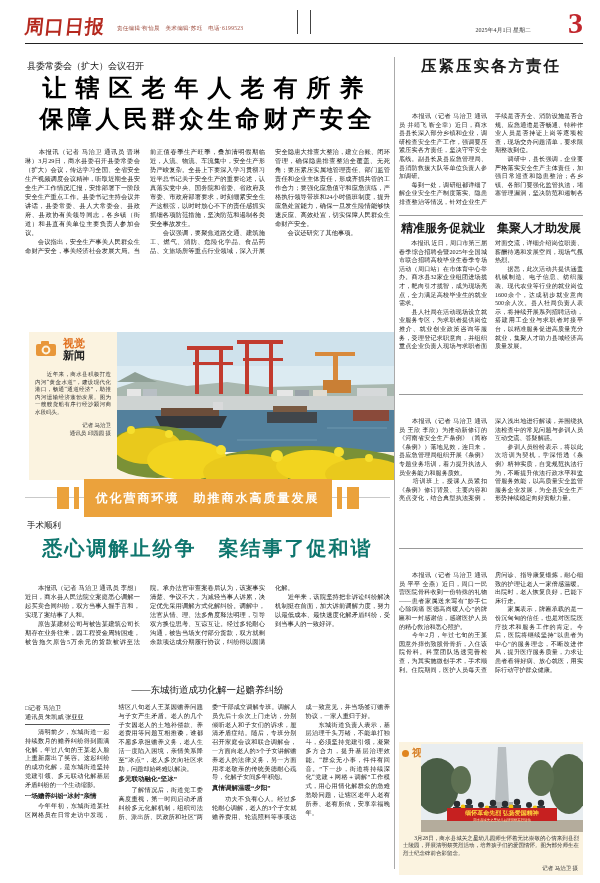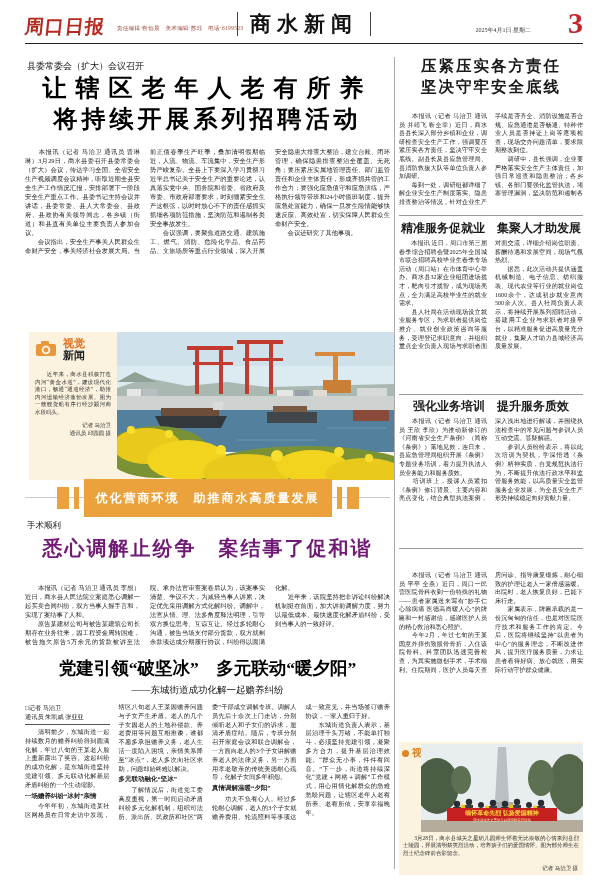--- a/index.html
+++ b/index.html
@@ -44,21 +44,21 @@
   .bannerbar{position:absolute;left:0;top:430px;width:365px;height:26px;}
   .bannerbar .rule{position:absolute;left:0;right:0;top:12px;border-top:.5px solid #c9c9c9;}
   .banner-row{position:absolute;left:0;top:0;width:365px;height:26px;display:flex;justify-content:center;align-items:center;gap:5px;}
   .bn-sq{width:12px;height:22px;background:#eba23c;}
   .bn-bar{width:5px;height:22px;background:#eba23c;}
   .bn-center{height:22px;line-height:22px;background:#eba23c;color:#fff;font-weight:bold;
              font-size:12px;padding:8px 12px;letter-spacing:2px;}
   
   .court-kicker{position:absolute;left:2px;top:465px;font-size:8.5px;color:#111;}
   .court-h{position:absolute;left:0;top:480px;width:365px;text-align:center;font-size:20px;
-           font-weight:bold;letter-spacing:2px;color:#701a75;}
+           font-weight:bold;letter-spacing:2px;color:#0f766e;}
   .court-body{position:absolute;left:0;top:528px;width:365px;height:68px;column-count:3;column-gap:10px;}
   
   .party-h{position:absolute;left:0;top:601px;width:365px;text-align:center;font-size:17.5px;
            font-weight:bold;color:#000;}
   .party-sub{position:absolute;left:0;top:629px;width:365px;text-align:center;font-size:9.5px;color:#111;}
   .party-body{position:absolute;left:0;top:648px;width:365px;height:172px;column-count:4;column-gap:9px;
               font-size:6.2px;line-height:8.8px;text-align:justify;color:#222;}
   .party-byline{border-bottom:.5px solid #555;padding-bottom:3px;margin-bottom:3px;font-size:6.2px;line-height:9px;}
   .party-p{white-space:pre-line;}
   .party-sh{font-weight:bold;margin:2px 0;font-size:6.5px;}
@@ -90,34 +90,33 @@
 </head>
 <body>
 
 <div class="page">
 
   <div class="hdr">
     <div class="masthead">周口日报</div>
     <div class="editors">责任编辑·靳怡晨　美术编辑·苏珏　电话·6199523</div>
     <div class="section-wrap">
       <span class="vbar"></span>
-      <span class="section-title">商水新闻</span>
       <span class="vbar"></span>
     </div>
     <div class="dateline">2025年4月1日 星期二</div>
     <div class="pagenum">3</div>
   </div>
   <div class="hdr-rule"></div>
   <div class="vdivider"></div>
 
   <div class="leftcol">
 
     <div class="lead-kicker">县委常委会（扩大）会议召开</div>
     <div class="lead-h1">让辖区老年人老有所养</div>
-    <div class="lead-h2">将持续开展系列招聘活动</div>
+    <div class="lead-h2">保障人民群众生命财产安全</div>
     <div class="lead-body small-body">　　本报讯（记者 马治卫 通讯员 晋琳琳）3月29日，商水县委召开县委常委会（扩大）会议，传达学习全国、全省安全生产视频调度会议精神，听取近期全县安全生产工作情况汇报，安排部署下一阶段安全生产重点工作。县委书记主持会议并讲话，县委常委、县人大常委会、县政府、县政协有关领导同志，各乡镇（街道）和县直有关单位主要负责人参加会议。
 　　会议指出，安全生产事关人民群众生命财产安全，事关经济社会发展大局。当前正值春季生产旺季，叠加清明假期临近，人流、物流、车流集中，安全生产形势严峻复杂。全县上下要深入学习贯彻习近平总书记关于安全生产的重要论述，认真落实党中央、国务院和省委、省政府及市委、市政府部署要求，时刻绷紧安全生产这根弦，以时时放心不下的责任感抓实抓细各项防范措施，坚决防范和遏制各类安全事故发生。
 　　会议强调，要聚焦道路交通、建筑施工、燃气、消防、危险化学品、食品药品、文旅场所等重点行业领域，深入开展安全隐患大排查大整治，建立台账、闭环管理，确保隐患排查整治全覆盖、无死角；要压紧压实属地管理责任、部门监管责任和企业主体责任，形成齐抓共管的工作合力；要强化应急值守和应急演练，严格执行领导带班和24小时值班制度，提升应急处置能力，确保一旦发生险情能够快速反应、高效处置，切实保障人民群众生命财产安全。
 　　会议还研究了其他事项。</div>
 
     <div class="visual">
       <div class="vn-pane">
         <div class="vn-badge">
           <svg width="24" height="18" viewBox="0 0 24 18">
             <rect x="1" y="4" width="20" height="12" rx="2" fill="#e8973a"></rect>
@@ -213,54 +212,51 @@
         <span class="bn-sq"></span>
       </div>
     </div>
 
     <div class="court-kicker">手术顺利</div>
     <div class="court-h">悉心调解止纷争　案结事了促和谐</div>
     <div class="court-body small-body">　　本报讯（记者 马治卫 通讯员 李想）近日，商水县人民法院立案庭悉心调解一起买卖合同纠纷，双方当事人握手言和，实现了案结事了人和。
 　　原告某建材公司与被告某建筑公司长期存在业务往来，因工程资金周转困难，被告拖欠原告5万余元的货款被诉至法院。承办法官审查案卷后认为，该案事实清楚、争议不大，为减轻当事人诉累，决定优先采用调解方式化解纠纷。调解中，法官从情、理、法多角度释法明理，引导双方换位思考、互谅互让。经过多轮耐心沟通，被告当场支付部分货款，双方就剩余款项达成分期履行协议，纠纷得以圆满化解。
 　　近年来，该院坚持把非诉讼纠纷解决机制挺在前面，加大诉前调解力度，努力以最低成本、最快速度化解矛盾纠纷，受到当事人的一致好评。</div>
 
-    <div class="party-h">党建引领“破坚冰”　多元联动“暖夕阳”</div>
     <div class="party-sub">——东城街道成功化解一起赡养纠纷</div>
     <div class="party-body">
       <div class="party-byline">
         <div>□记者 马治卫</div>
         <div>通讯员 朱凯威 张亚亚</div>
       </div>
       <div class="party-p">　　清明前夕，东城街道一起持续数月的赡养纠纷得到圆满化解，年过八旬的王某老人脸上重新露出了笑容。这起纠纷的成功化解，是东城街道坚持党建引领、多元联动化解基层矛盾纠纷的一个生动缩影。</div>
       <div class="party-sh">一场赡养纠纷“冰封”亲情</div>
       <div class="party-p">　　今年年初，东城街道某社区网格员在日常走访中发现，辖区八旬老人王某因赡养问题与子女产生矛盾。老人的几个子女因老人的土地补偿款、养老费用等问题互相推诿，谁都不愿多承担赡养义务，老人生活一度陷入困境，亲情关系降至“冰点”，老人多次向社区求助，问题却始终难以解决。</div>
       <div class="party-sh">多元联动融化“坚冰”</div>
       <div class="party-p">　　了解情况后，街道党工委高度重视，第一时间启动矛盾纠纷多元化解机制，组织司法所、派出所、民政所和社区“两委”干部成立调解专班。调解人员先后十余次上门走访，分别倾听老人和子女们的诉求，厘清矛盾症结。随后，专班分别召开家庭会议和联合调解会，一方面向老人的3个子女讲解赡养老人的法律义务，另一方面用孝老敬亲的传统美德耐心疏导，化解子女间多年积怨。</div>
       <div class="party-sh">真情调解温暖“夕阳”</div>
       <div class="party-p">　　功夫不负有心人。经过多轮耐心调解，老人的3个子女就赡养费用、轮流照料等事项达成一致意见，并当场签订赡养协议，一家人重归于好。
 　　东城街道负责人表示，基层治理千头万绪，不能单打独斗，必须坚持党建引领，凝聚多方合力，提升基层治理效能。“群众无小事，件件有回音。”下一步，街道将持续深化“党建＋网格＋调解”工作模式，用心用情化解群众的急难愁盼问题，让辖区老年人老有所养、老有所依，安享幸福晚年。</div>
     </div>
   </div>
 
   <div class="rightcol">
 
     <div class="r1-h1">压紧压实各方责任</div>
-    <div class="r1-h2">坚决守牢安全底线</div>
     <div class="r1-body small-body">　　本报讯（记者 马治卫 通讯员 井靖飞 靳全幸）近日，商水县县长深入部分乡镇和企业，调研检查安全生产工作，强调要压紧压实各方责任，坚决守牢安全底线。副县长及县应急管理局、县消防救援大队等单位负责人参加调研。
 　　每到一处，调研组都详细了解企业安全生产制度落实、隐患排查整治等情况，针对企业生产手续是否齐全、消防设施是否合规、应急通道是否畅通、特种作业人员是否持证上岗等逐项检查，现场交办问题清单，要求限期整改到位。
 　　调研中，县长强调，企业要严格落实安全生产主体责任，加强日常巡查和隐患整治；各乡镇、各部门要强化监管执法，堵塞管理漏洞，坚决防范和遏制各类安全事故发生，以高水平安全护航全县经济社会高质量发展。</div>
 
     <div class="rdiv" style="top:160px"></div>
     <div class="r2-h">精准服务促就业　集聚人才助发展</div>
     <div class="r2-body small-body">　　本报讯 近日，周口市第三届春季综合招聘会暨2025年全国城市联合招聘高校毕业生春季专场活动（周口站）在市体育中心举办。商水县32家企业组团进场揽才，靶向引才揽智，成为现场亮点，全力满足高校毕业生的就业需求。
 　　县人社局在活动现场设立就业服务专区，为求职者提供岗位推介、就业创业政策咨询等服务，受理登记求职意向，并组织重点企业负责人现场与求职者面对面交流，详细介绍岗位职责、薪酬待遇和发展空间，现场气氛热烈。
 　　据悉，此次活动共提供涵盖机械制造、电子信息、纺织服装、现代农业等行业的就业岗位1600余个，达成初步就业意向500余人次。县人社局负责人表示，将持续开展系列招聘活动，搭建用工企业与求职者对接平台，以精准服务促进高质量充分就业，集聚人才助力县域经济高质量发展。</div>
 
     <div class="rdiv" style="top:339px"></div>
-    <div class="r3-h">强化业务培训　提升服务质效</div>
     <div class="r3-body small-body">　　本报讯（记者 马治卫 通讯员 王欣 李欣）为推动新修订的《河南省安全生产条例》（简称《条例》）落地见效，连日来，县应急管理局组织开展《条例》专题业务培训，着力提升执法人员业务能力和服务质效。
 　　培训班上，授课人员紧扣《条例》修订背景、主要内容和亮点变化，结合典型执法案例，深入浅出地进行解读，并围绕执法检查中的常见问题与参训人员互动交流、答疑解惑。
 　　参训人员纷纷表示，将以此次培训为契机，学深悟透《条例》精神实质，自觉规范执法行为，不断提升依法行政水平和监管服务效能，以高质量安全监管服务企业发展，为全县安全生产形势持续稳定向好贡献力量。</div>
 
     <div class="rdiv" style="top:493px"></div>
     <div class="r4-body small-body">　　本报讯（记者 马治卫 通讯员 平平 全燕）近日，周口一民营医院骨科收到一份特殊的礼物——患者家属送来写有“妙手仁心除病痛 医德高尚暖人心”的牌匾和一封感谢信，感谢医护人员的精心救治和悉心照护。
 　　今年2月，年过七旬的王某因意外摔伤致股骨骨折，入住该院骨科。科室团队迅速完善检查，为其实施微创手术，手术顺利。住院期间，医护人员每天查房问诊、指导康复锻炼，耐心细致的护理让老人一家倍感温暖。出院时，老人恢复良好，已能下床行走。
 　　家属表示，牌匾承载的是一份沉甸甸的信任，也是对医院医疗技术和服务工作的肯定。今后，医院将继续坚持“以患者为中心”的服务理念，不断改进作风，提升医疗服务质量，力求让患者看得好病、放心就医，用实际行动守护群众健康。</div>
 
     <div class="shijiao">

